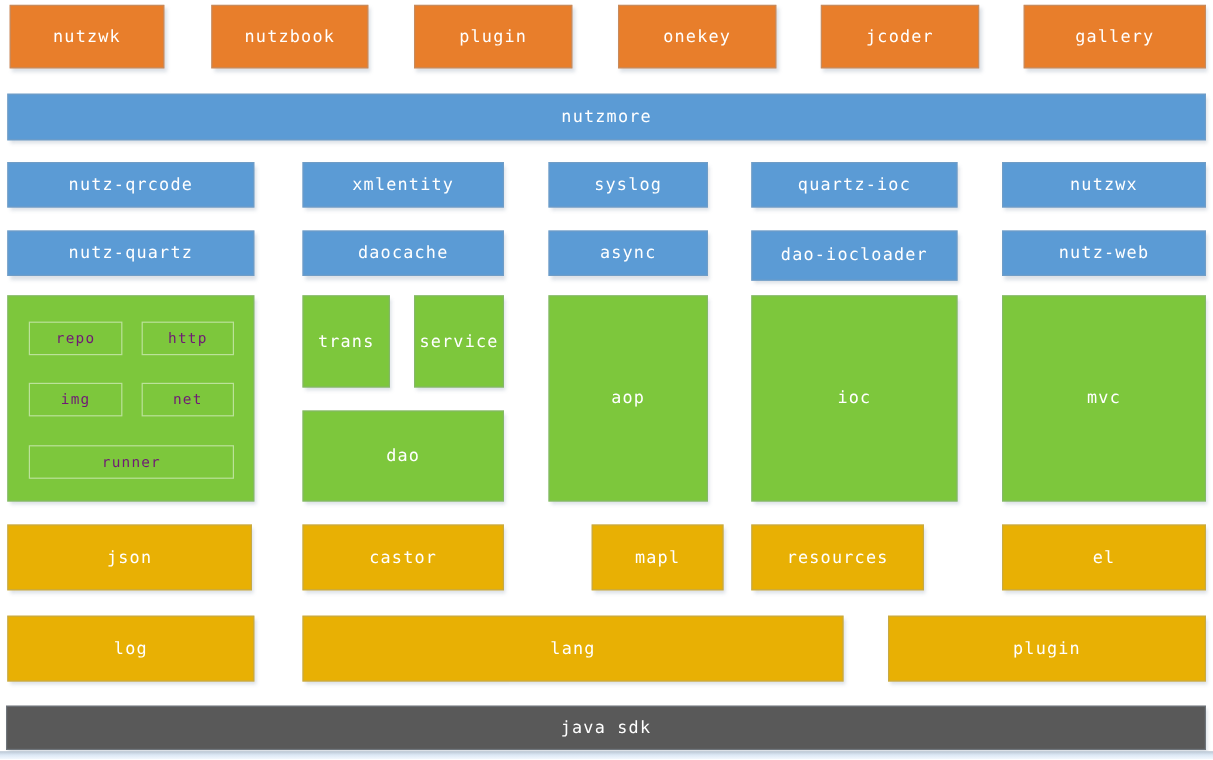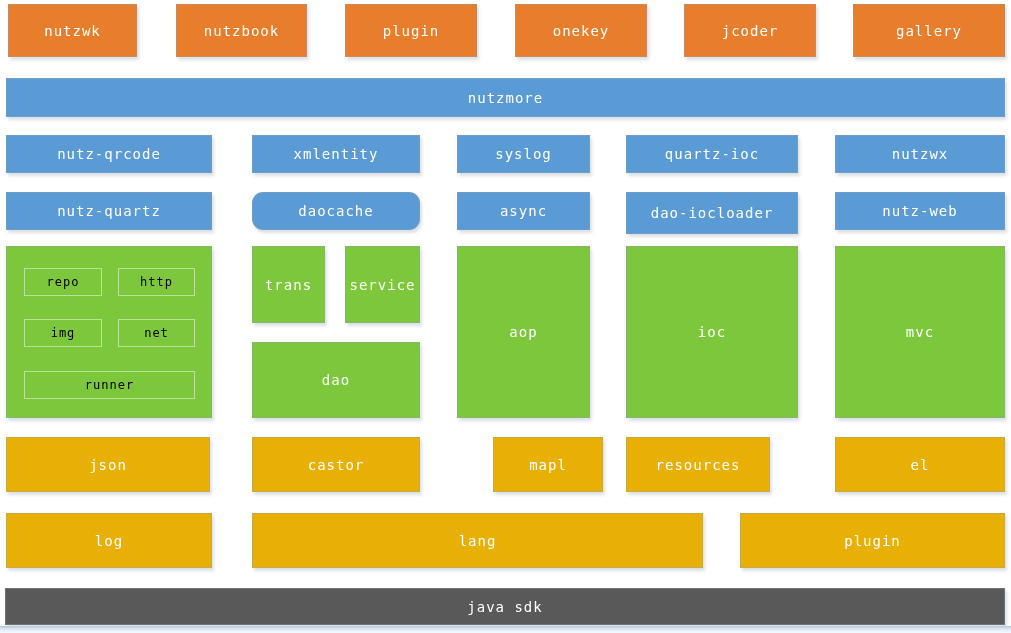--- a/index.html
+++ b/index.html
@@ -24,21 +24,21 @@
   .blue{background:#5B9BD5;}
   .green{background:#7DC73C;}
   .yellow{background:#E8B004;}
   .gray{background:#595959;}
   .sub{
     position:absolute;
     display:flex;align-items:center;justify-content:center;
     box-sizing:border-box;
     background:transparent;
     border:1px solid rgba(255,255,255,0.48);
-    color:#000000;
+    color:#701a75;
     font-size:12px;
     letter-spacing:1px;
     box-shadow:none;
   }
   .bottom-strip{
     position:absolute;
     left:0;top:626px;width:1011px;height:7px;
     background:linear-gradient(to bottom,#b9c6d3 0%,#dce8f5 45%,#f5faff 100%);
   }
 </style>
@@ -56,21 +56,21 @@
 
   <div class="box blue" style="left:6px;top:78px;width:999px;height:39px;">nutzmore</div>
 
   <div class="box blue" style="left:6px;top:135px;width:206px;height:38px;">nutz-qrcode</div>
   <div class="box blue" style="left:252px;top:135px;width:168px;height:38px;">xmlentity</div>
   <div class="box blue" style="left:457px;top:135px;width:133px;height:38px;">syslog</div>
   <div class="box blue" style="left:626px;top:135px;width:172px;height:38px;">quartz-ioc</div>
   <div class="box blue" style="left:835px;top:135px;width:170px;height:38px;">nutzwx</div>
 
   <div class="box blue" style="left:6px;top:192px;width:206px;height:38px;">nutz-quartz</div>
-  <div class="box blue" style="left:252px;top:192px;width:168px;height:38px;border-radius:11px;">daocache</div>
+  <div class="box blue" style="left:252px;top:192px;width:168px;height:38px;">daocache</div>
   <div class="box blue" style="left:457px;top:192px;width:133px;height:38px;">async</div>
   <div class="box blue" style="left:626px;top:192px;width:172px;height:42px;">dao-iocloader</div>
   <div class="box blue" style="left:835px;top:192px;width:170px;height:38px;">nutz-web</div>
 
   <div class="box green" style="left:6px;top:246px;width:206px;height:172px;">
     <div class="sub" style="left:17px;top:21px;width:78px;height:28px;">repo</div>
     <div class="sub" style="left:111px;top:21px;width:77px;height:28px;">http</div>
     <div class="sub" style="left:17px;top:72px;width:78px;height:28px;">img</div>
     <div class="sub" style="left:111px;top:72px;width:77px;height:28px;">net</div>
     <div class="sub" style="left:17px;top:124px;width:171px;height:28px;">runner</div>

